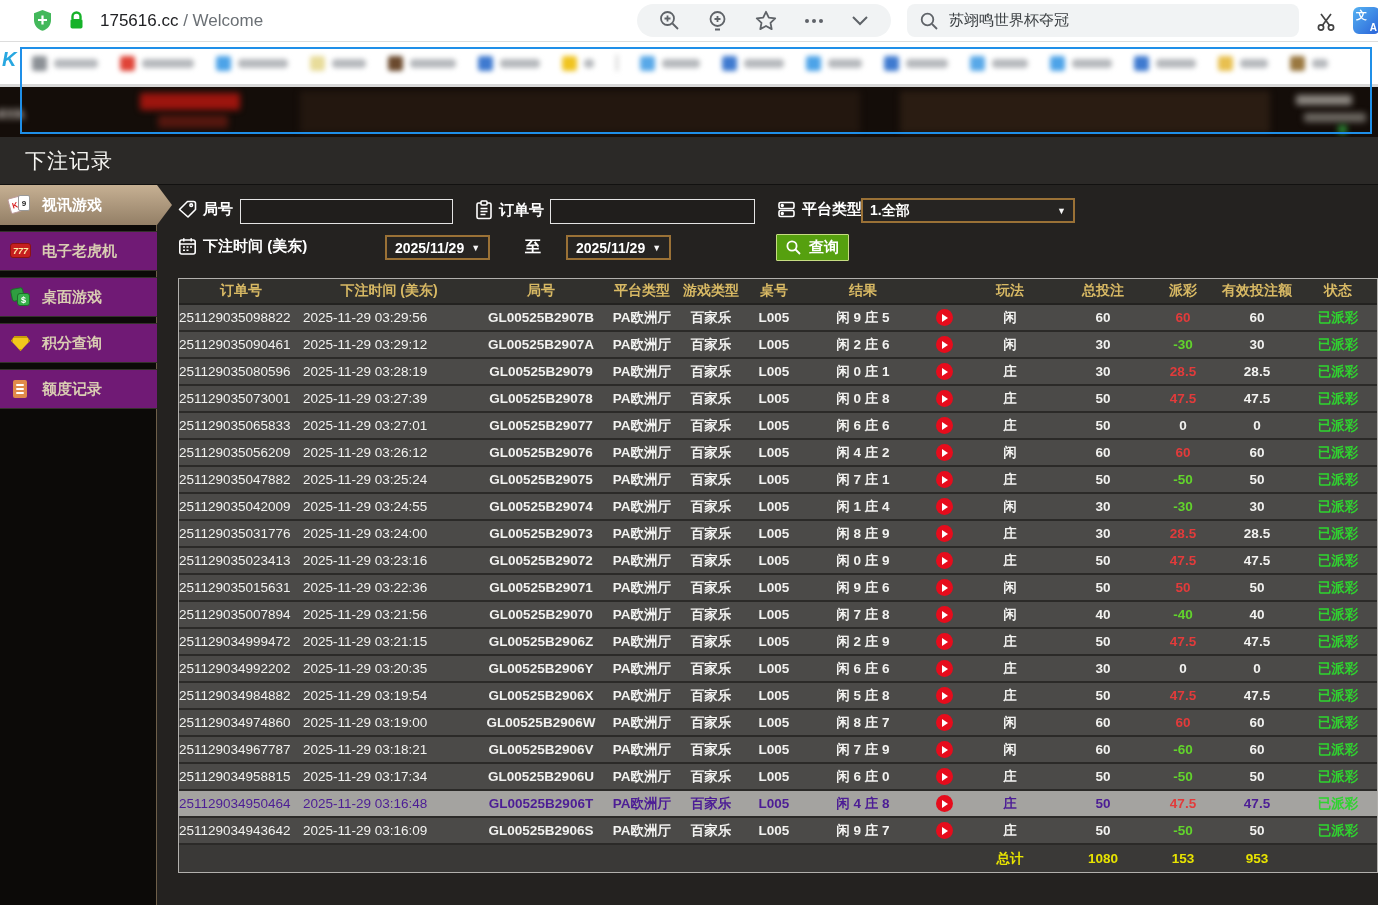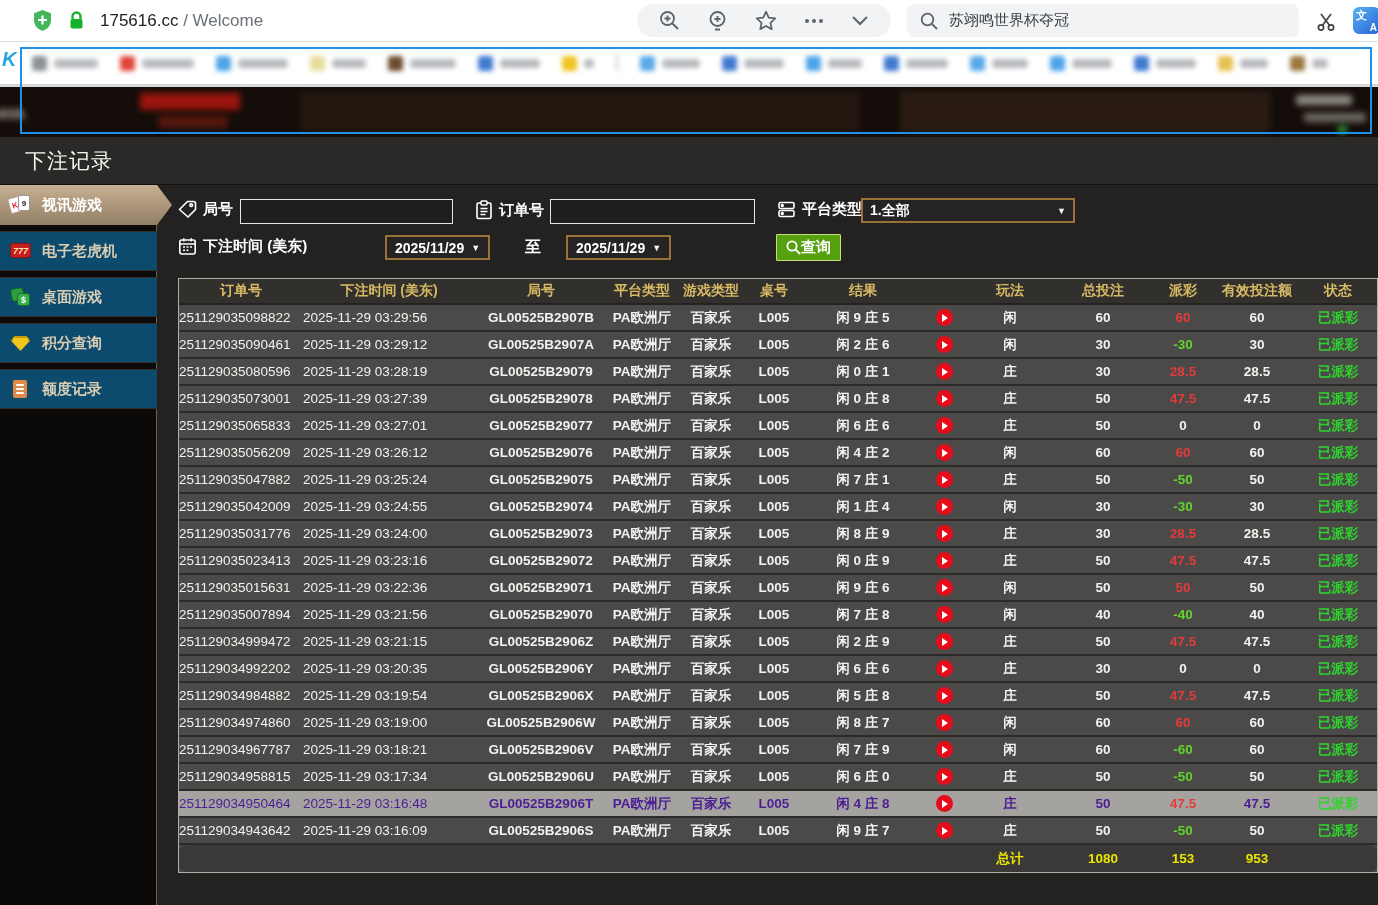--- a/index.html
+++ b/index.html
@@ -42,21 +42,21 @@
     border:2px solid #1f8fe8;z-index:7;pointer-events:none;}
 
   
   .page-title-bar{position:absolute;top:137px;left:0;width:1378px;height:48px;background:#2b2927;
     border-bottom:1px solid #121110;display:flex;align-items:center;padding-left:14px;z-index:1;}
   .page-title{font-size:21px;color:#f7f6f3;letter-spacing:1px;margin-left:11px;}
 
   
   .sidebar{position:absolute;left:0;top:185px;width:157px;height:720px;background:#0c0a08;
     border-right:1px solid #6e5f49;z-index:2;}
-  .side-item{position:relative;height:40px;margin-bottom:6px;background:#0c4a6e;
+  .side-item{position:relative;height:40px;margin-bottom:6px;background:#701a75;
     border-top:1px solid #34312b;border-bottom:1px solid #34312b;display:flex;align-items:center;
     gap:9px;padding-left:9px;color:#d9cdb2;font-size:15px;font-weight:700;cursor:pointer;width:157px;}
   .side-item.active{width:172px;border:none;z-index:3;color:#fff;
     background:linear-gradient(#c6b093,#937f66);
     clip-path:polygon(0 0,157px 0,172px 50%,157px 100%,0 100%);}
   .side-ico{width:24px;height:22px;position:relative;flex:none;}
   
   .ccard{position:absolute;width:12px;height:16px;background:#fff;border-radius:2px;
     font-size:8px;font-weight:700;text-align:center;line-height:16px;}
   .ccard.c1{left:0;top:3px;transform:rotate(-16deg);color:#d81e1e;border:1px solid #b99;}
@@ -84,42 +84,42 @@
   .flabel{position:absolute;display:flex;align-items:center;gap:6px;color:#fff;
     font-size:15px;font-weight:700;}
   .finput{position:absolute;height:25px;background:#201e1c;border:1px solid #e4e4e4;color:#eee;
     font-size:13px;padding:0 6px;}
   .sel{position:absolute;height:25px;background:#262422;border:2px solid #9a7136;color:#fff;
     font-size:14px;font-weight:700;display:flex;align-items:center;cursor:pointer;}
   .caret{font-size:9px;font-style:normal;color:#f5f5f5;}
   .date-sel{justify-content:center;gap:7px;}
   .plat-sel{justify-content:space-between;padding:0 7px;}
   .query-btn{position:absolute;height:27px;background:#56a00f;border:1px solid #c6dc82;color:#fff;
-    font-size:15px;font-weight:700;display:flex;align-items:center;gap:0;padding:0 9px;
+    font-size:15px;font-weight:700;display:flex;align-items:center;gap:8px;padding:0 9px;
     cursor:pointer;border-radius:1px;}
 
   
   .bet-table{position:absolute;left:21px;top:93px;width:1200px;background:#4b4a48;
     border:1px solid #b2b0ad;}
   .t-row{display:grid;height:27px;align-items:center;background:#4b4a48;
     border-bottom:2px solid #2b2a28;
     grid-template-columns:124px 172px 132px 70px 68px 58px 120px 42px 90px 96px 64px 84px 1fr;}
   .t-cell{text-align:center;font-size:13.5px;color:#f2f2f0;font-weight:700;white-space:nowrap;
     overflow:hidden;}
   .t-cell.c1{text-align:left;font-weight:400;}
   .t-cell.c2{text-align:left;font-weight:400;}
   .t-head{background:#31302d;border-bottom:2px solid #232220;height:26px;}
   .t-head .t-cell{color:#d8b964;font-size:14px;font-weight:700;text-align:center;padding:0;}
   .t-row.hl{background:#a4a3a0;}
   .t-row.hl .t-cell{color:#4c1d95;}
   .pos{color:#e23b3b !important;}
   .neg{color:#62d42c !important;}
   .st{color:#2fd32f !important;}
   .t-foot{background:#3a3937;height:27px;border-bottom:2px solid #232220;}
-  .t-foot:last-child{border-bottom:none;border-radius:7px;}
+  .t-foot:last-child{border-bottom:none;}
   .ylw{color:#e8e400 !important;font-weight:700;}
   .play{width:17px;height:17px;border-radius:50%;background:#e60c1c;display:inline-flex;
     align-items:center;justify-content:center;cursor:pointer;vertical-align:middle;}
   .play i{display:block;width:0;height:0;border-left:6px solid #fff;
     border-top:4px solid transparent;border-bottom:4px solid transparent;margin-left:2px;}
 </style>
 </head>
 <body>
 
 <div class="browser-bar">

